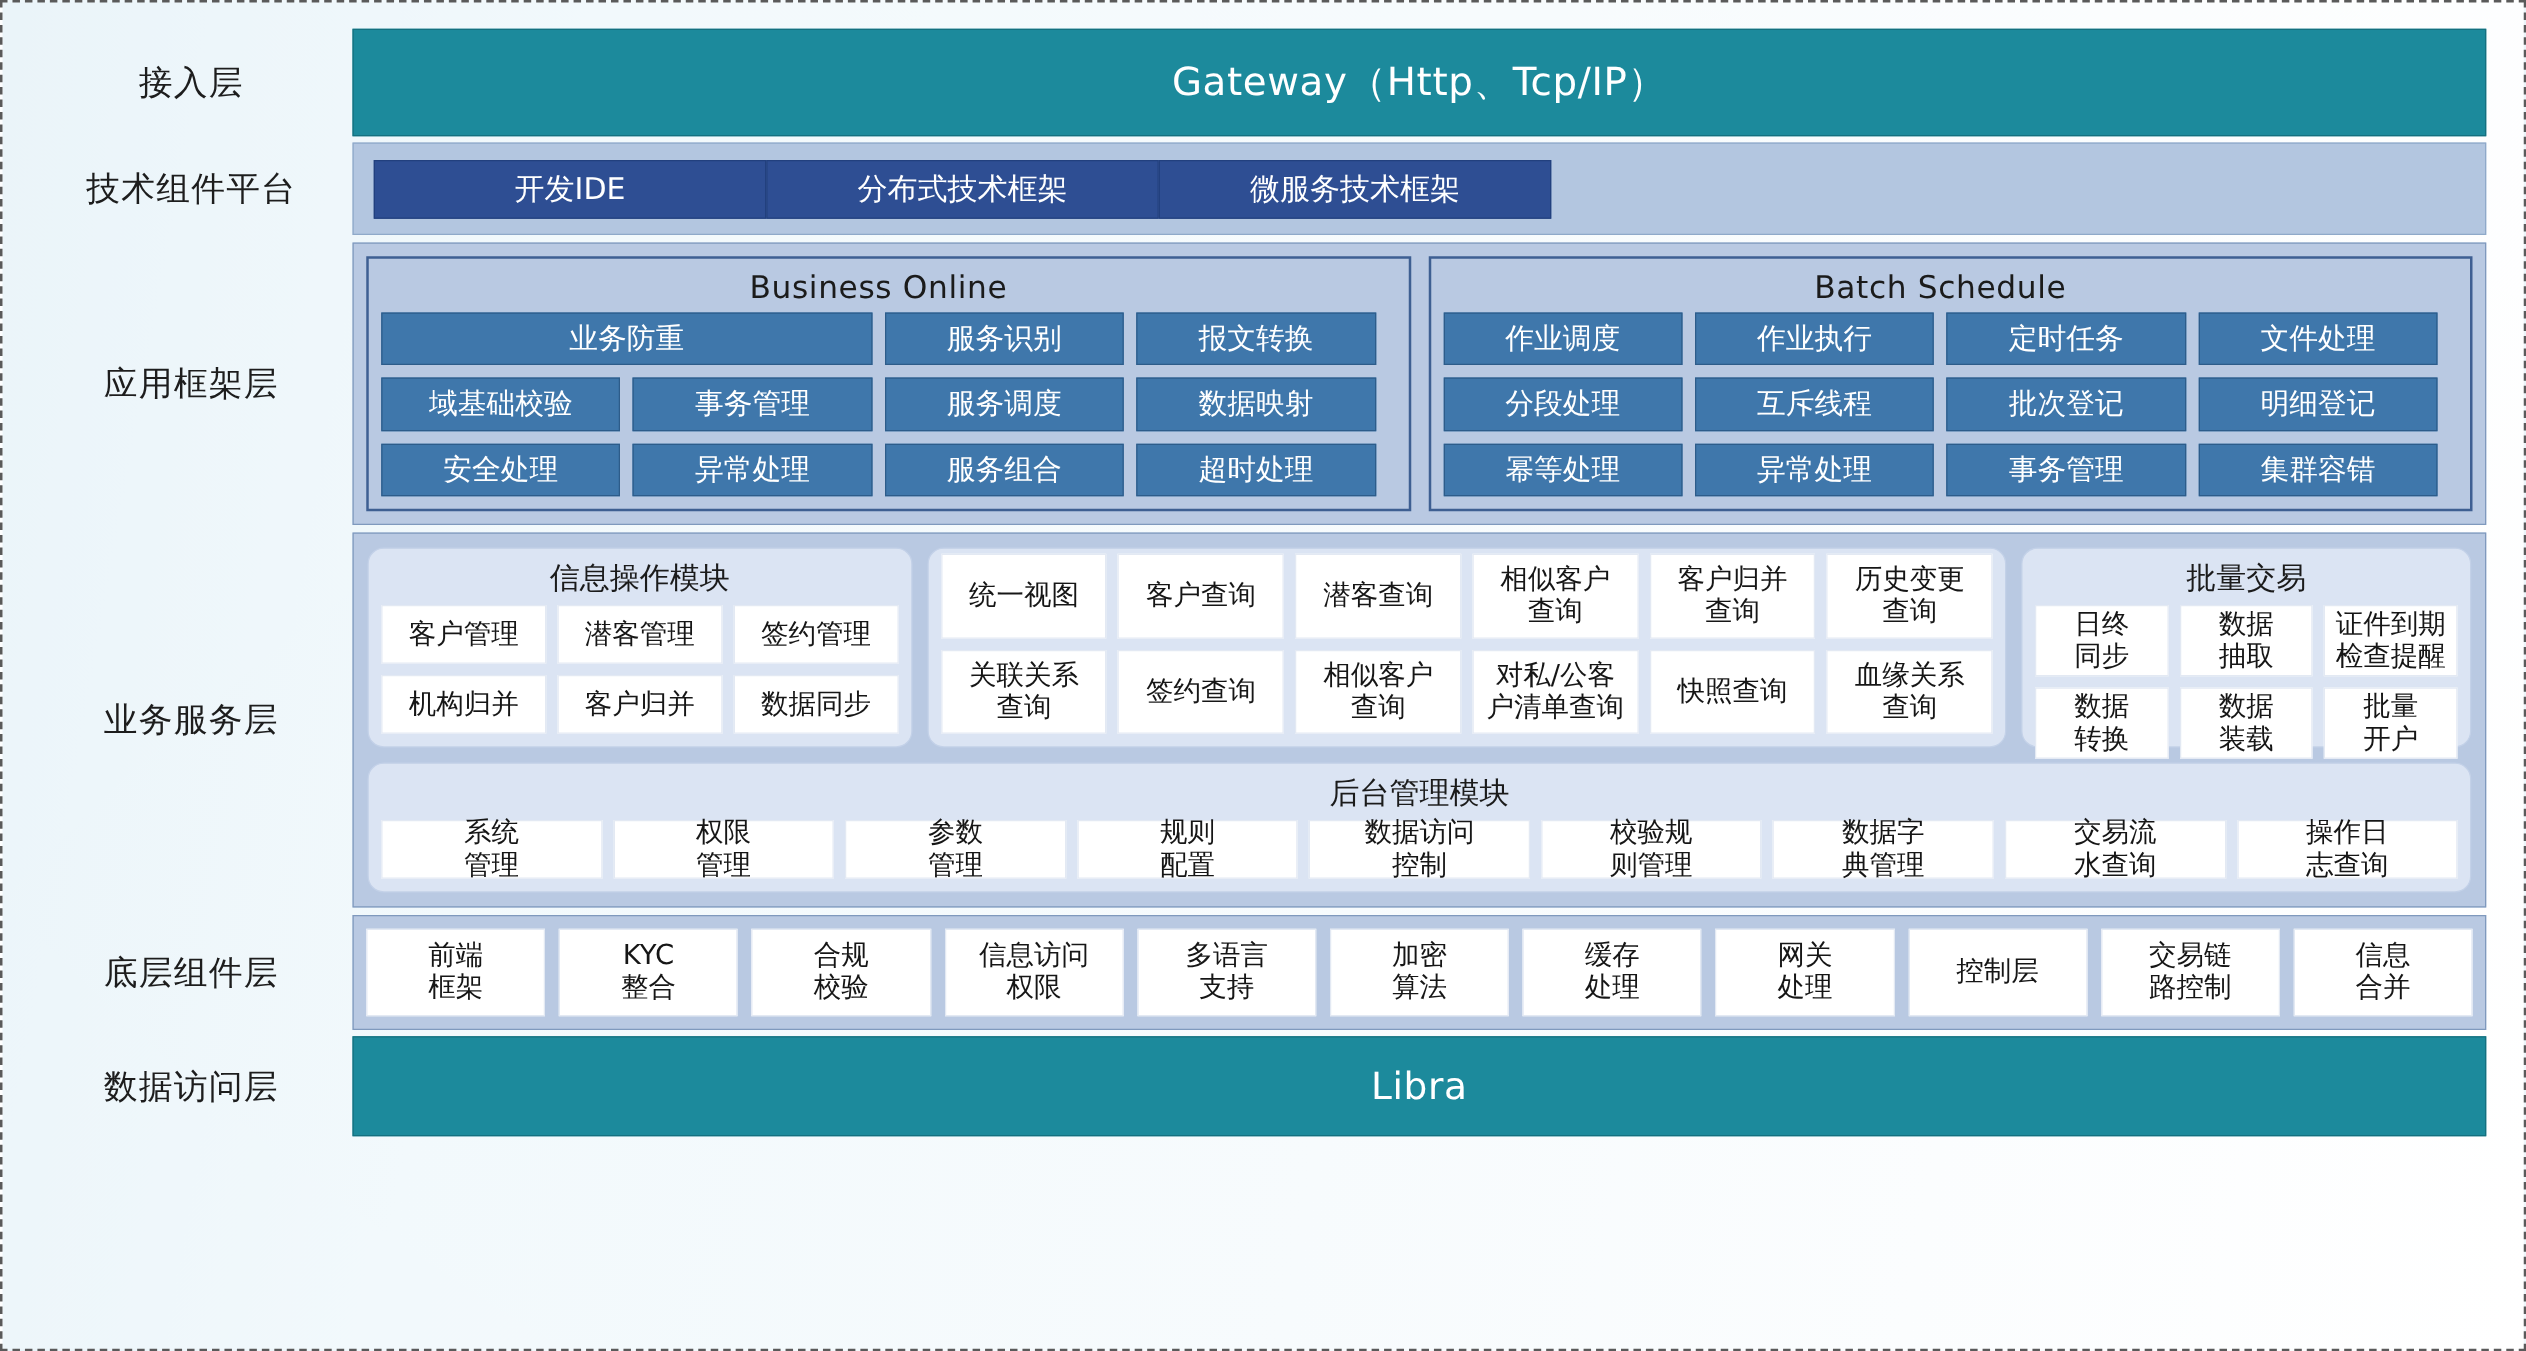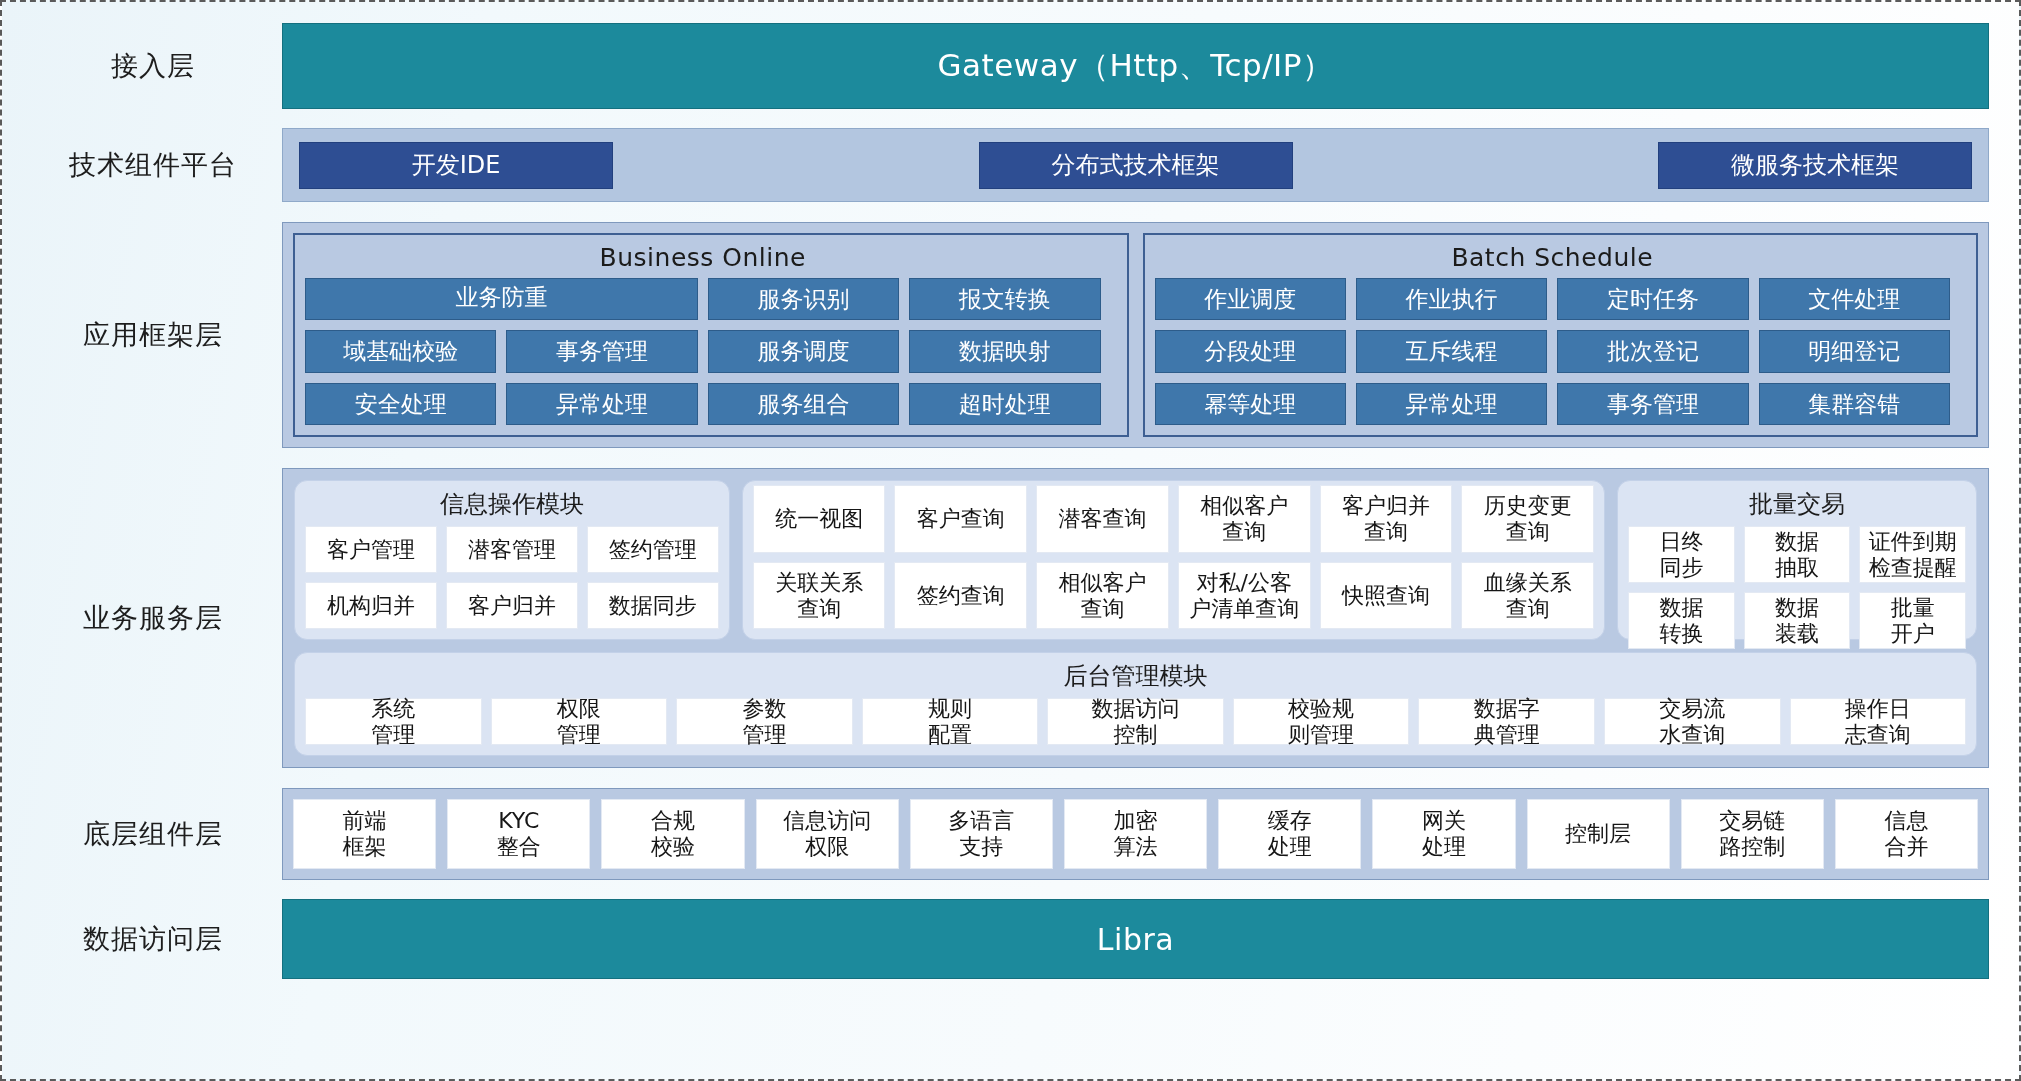--- a/index.html
+++ b/index.html
@@ -18,21 +18,21 @@
     position:absolute;left:0;top:0;right:0;bottom:0;
     display:grid;
     grid-template-columns:258px 1fr;
     grid-template-rows:
             84px
               74px
           226px
             300px
         92px
          78px;
-    row-gap:20px;
+    row-gap:6px;
     padding:22px 30px 22px 22px;
     box-sizing:border-box;
     align-items:center;
   }
   .rowlabel{
     font-size:27px;color:#1d1d1d;text-align:center;
     letter-spacing:1px;
     justify-self:center;align-self:center;
     white-space:nowrap;
   }
@@ -45,21 +45,21 @@
     display:flex;align-items:center;justify-content:center;
     color:#ffffff;font-size:31px;letter-spacing:.5px;
   }
   .tealbar.small{font-size:30px;}
 
   
   .techband{
     height:100%;
     background:#b3c6e0;
     border:1px solid #8fa9c9;
-    display:flex;align-items:center;justify-content:space-between;
+    display:flex;align-items:center;justify-content:flex-start;
     padding:0 16px;box-sizing:border-box;
   }
   .techchip{
     flex:0 0 auto;width:312px;height:45px;
     background:#2e4e93;border:1px solid #22407e;
     color:#ffffff;font-size:24px;
     display:flex;align-items:center;justify-content:center;
   }
 
   
@@ -139,21 +139,21 @@
       <div class="techchip">分布式技术框架</div>
       <div class="techchip">微服务技术框架</div>
     </div>
 
     <div class="rowlabel">应用框架层</div>
     <div class="panel">
 
       <div class="group" style="flex:1;">
         <div class="group-title">Business Online</div>
         <div class="cellgrid" style="grid-template-columns:repeat(4,1fr);grid-template-rows:repeat(3,1fr);">
-          <div class="bcell" style="grid-column:span 2;font-family:Liberation Mono, monospace;">业务防重</div>
+          <div class="bcell" style="grid-column:span 2;">业务防重</div>
           <div class="bcell">服务识别</div>
           <div class="bcell">报文转换</div>
           <div class="bcell">域基础校验</div>
           <div class="bcell">事务管理</div>
           <div class="bcell">服务调度</div>
           <div class="bcell">数据映射</div>
           <div class="bcell">安全处理</div>
           <div class="bcell">异常处理</div>
           <div class="bcell">服务组合</div>
           <div class="bcell">超时处理</div>

